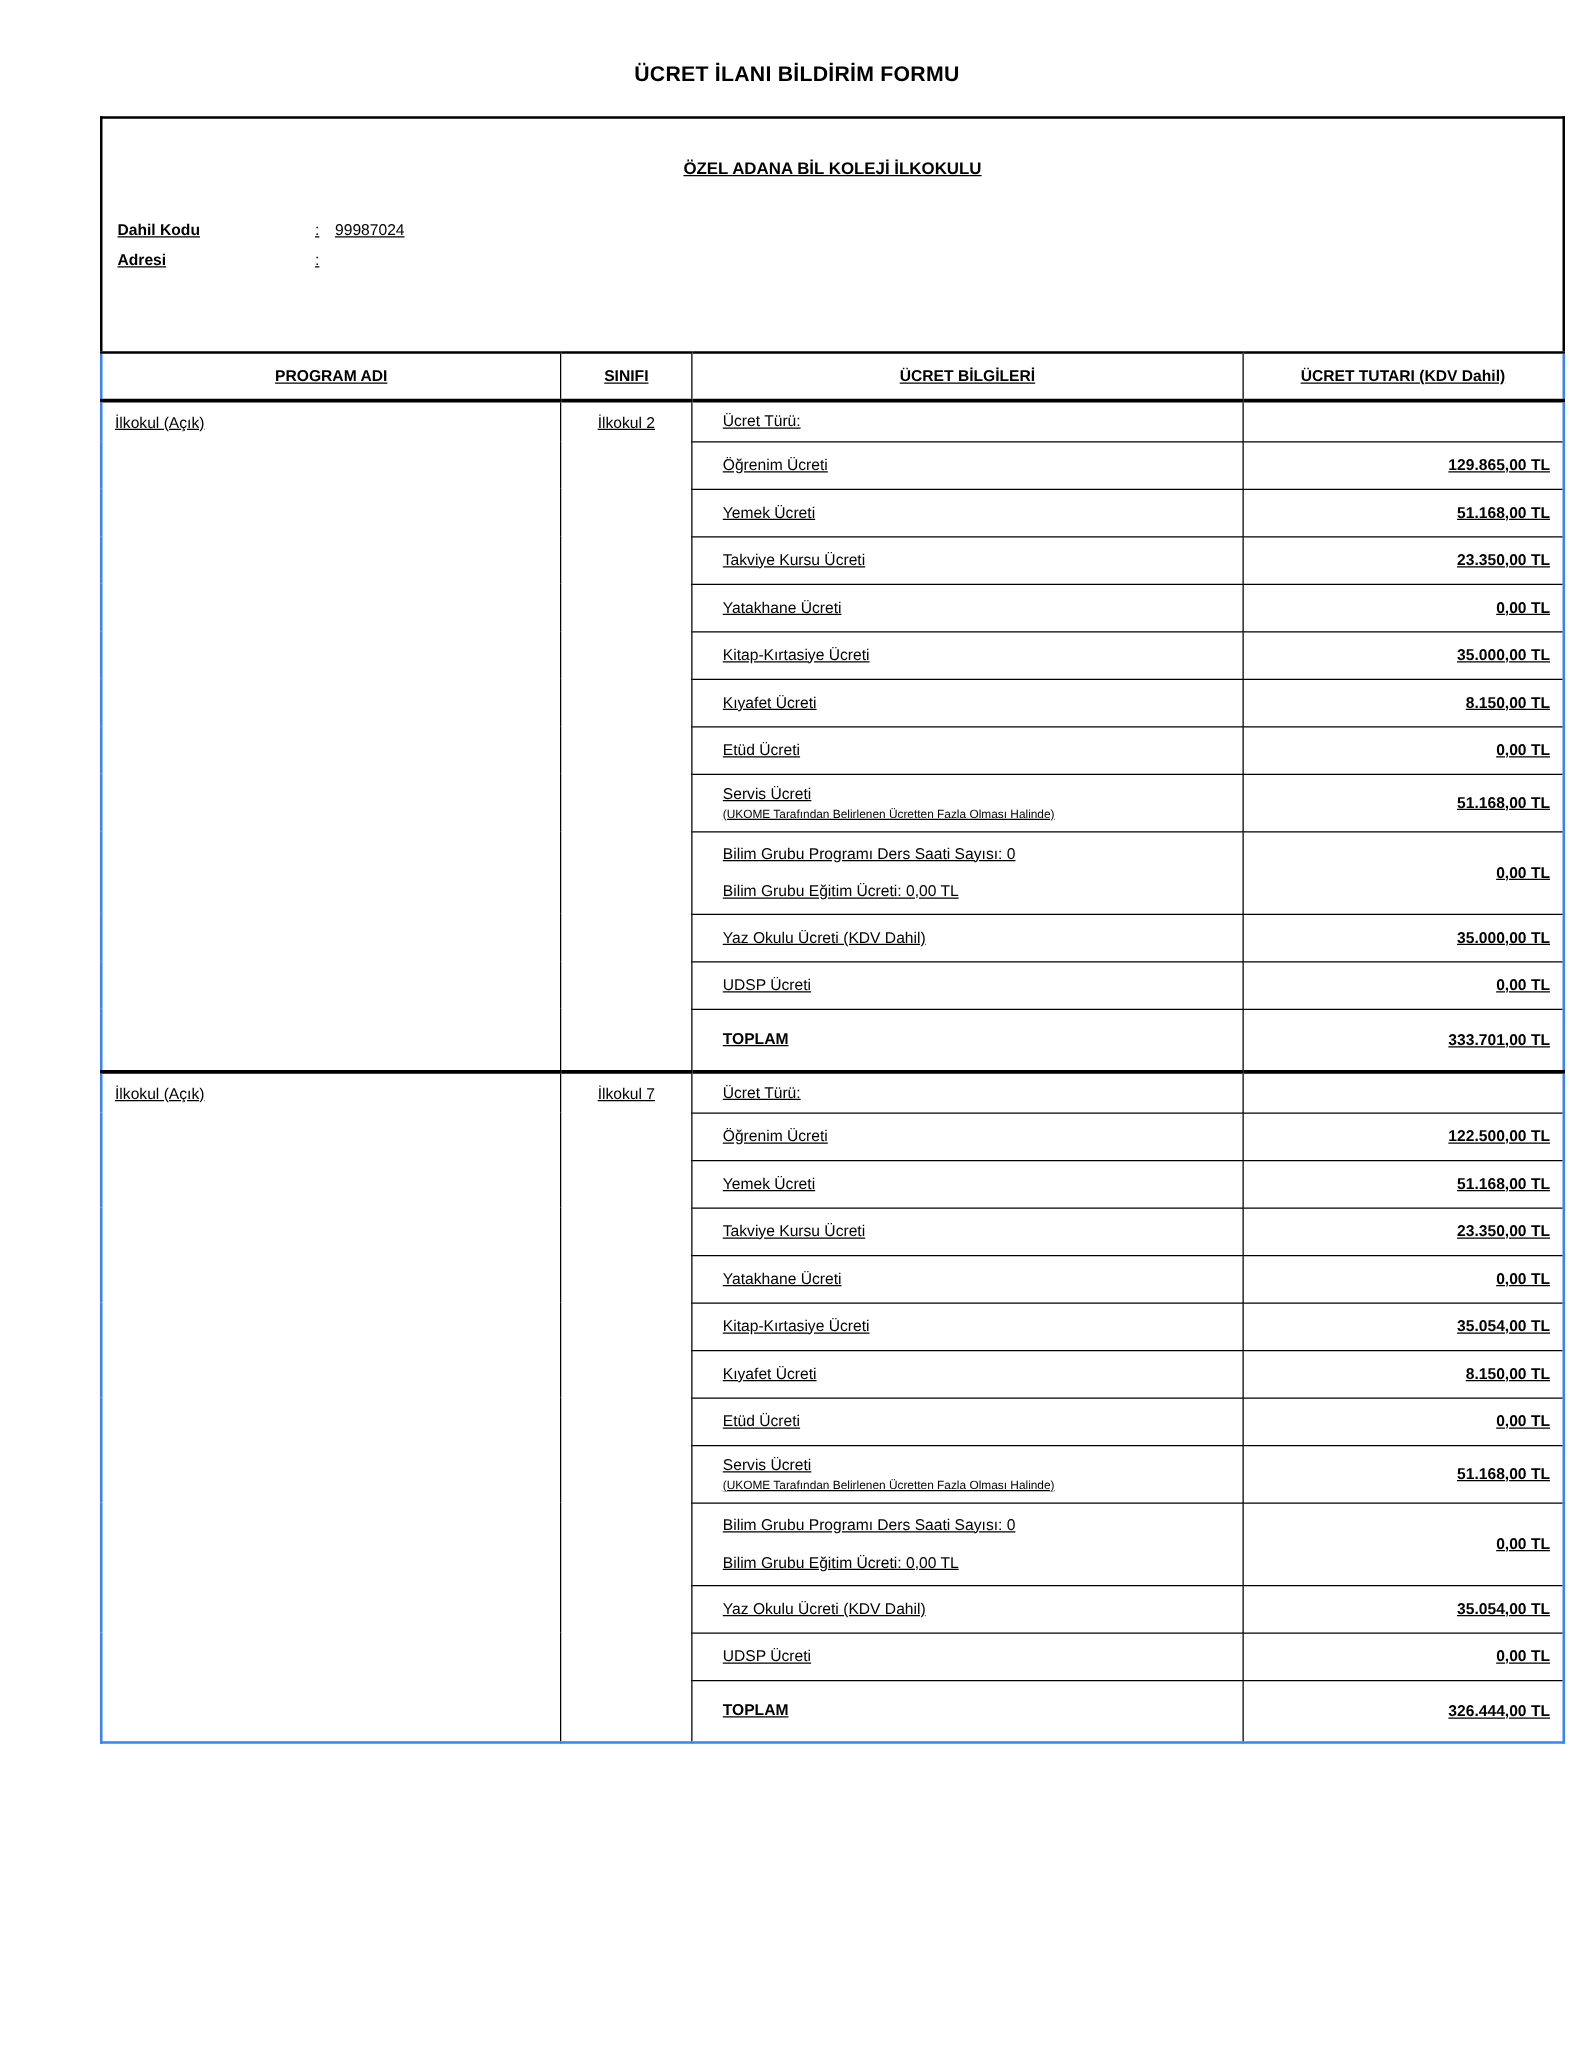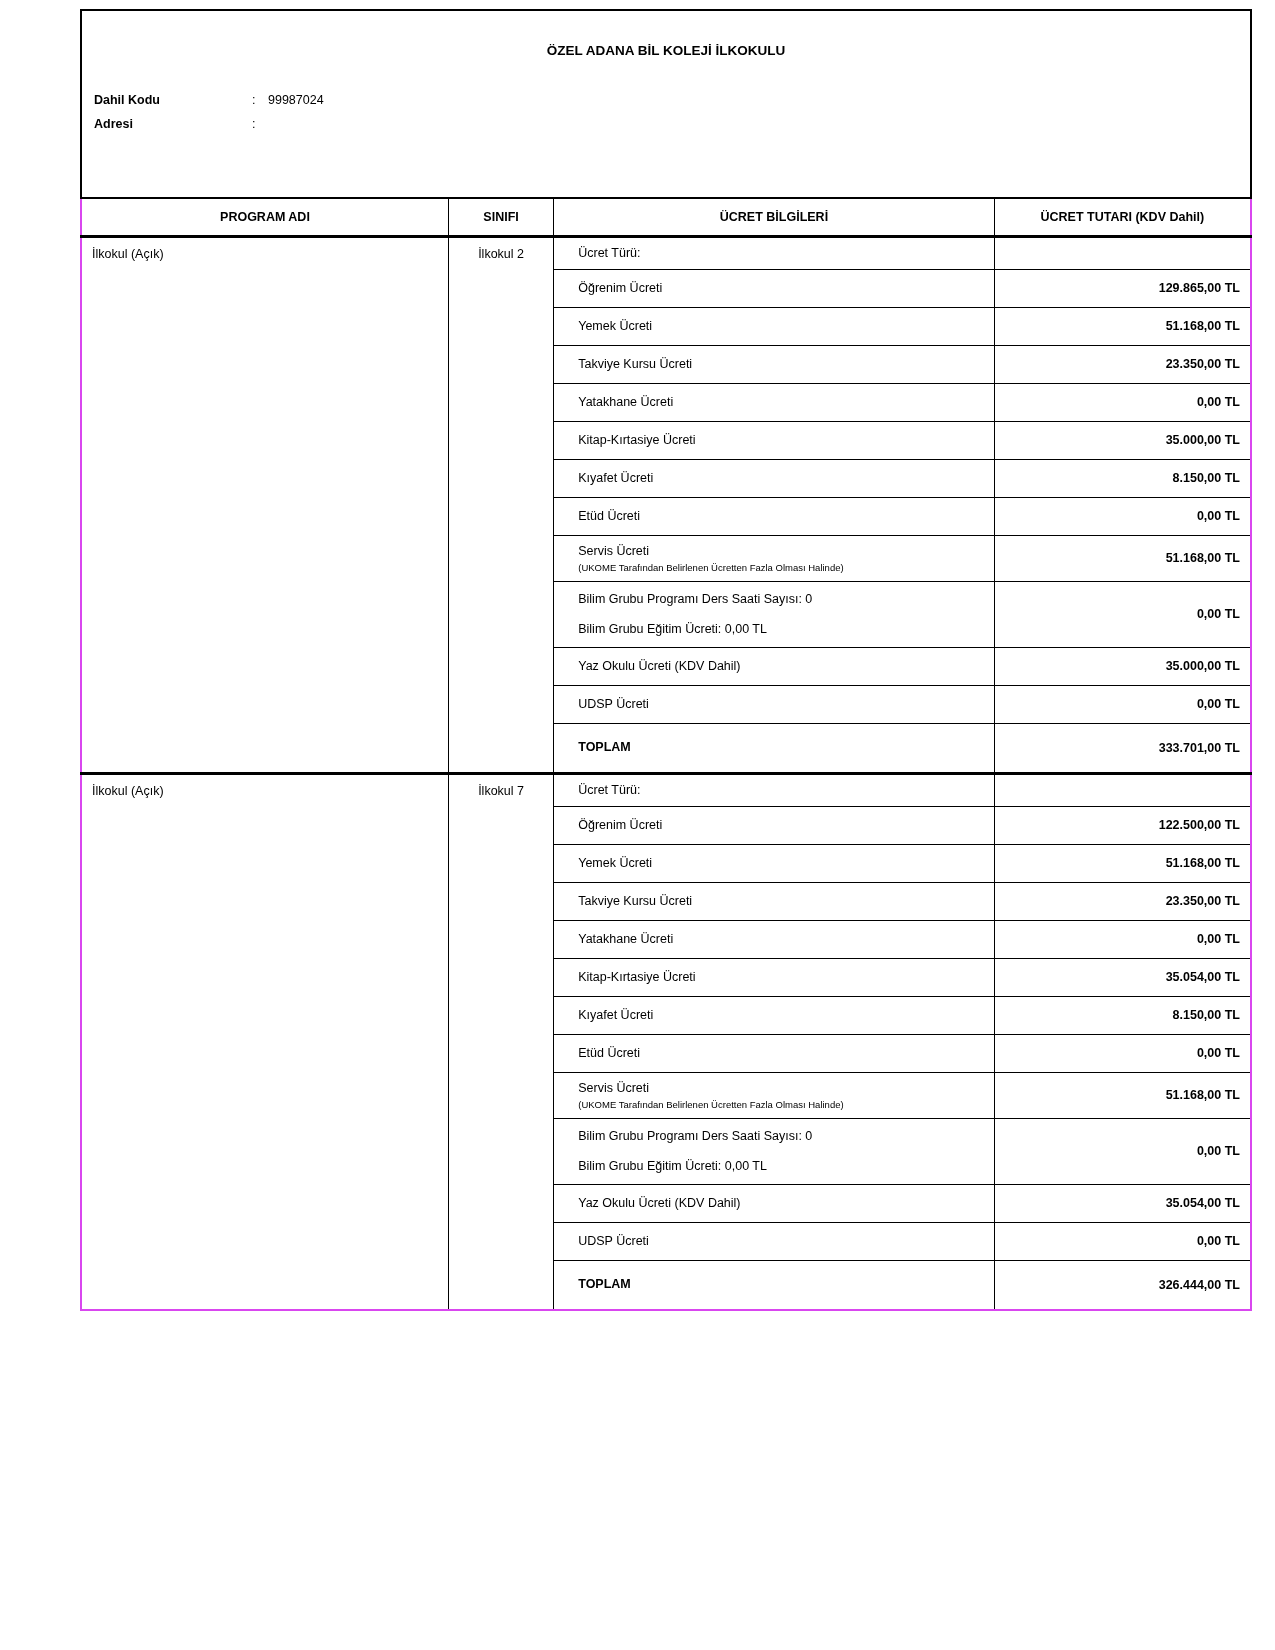--- a/index.html
+++ b/index.html
@@ -15,22 +15,23 @@
   .doc-title {
     padding-top:50px;
     text-align:center;
     font-size:17px;
     font-weight:bold;
     letter-spacing:0.2px;
   }
 
   .outer {
     margin-left:80px;
-    margin-top:9px;
+    margin-top:23px;
     width:1172px;
+    text-decoration:underline;
   }
 
   .box-header {
     border:2px solid #000;
     border-bottom:none;
     height:188px;
     padding:32px 12px 0 12px;
   }
   .school-name, .subtitle {
     text-align:center;
@@ -39,21 +40,21 @@
   }
   .subtitle { margin-top:14px; }
   .fields { margin-top:34px; }
   .field-row { display:flex; font-size:12.5px; margin-bottom:8px; line-height:16px; }
   .field-label { width:158px; font-weight:bold; }
   .field-colon { width:16px; text-align:left; }
   .field-value { flex:1; }
 
   table.fee-table {
     width:100%;
-    border:2px solid #d946ef;
+    border:2px solid #3b82f6;
     border-collapse:collapse;
     table-layout:fixed;
   }
   .fee-table th, .fee-table td {
     border:1px solid #000;
   }
   .fee-table thead th {
     border-top:2px solid #000;
     border-bottom:2px solid #000;
     height:38px;
@@ -88,20 +89,21 @@
   tr.r-servis { height:46px; }
   tr.r-bilim  { height:66px; }
   tr.r-total  { height:50px; }
   tr.r-total .cell-label { font-weight:bold; }
 </style>
 </head>
 <body>
 
 <div class="page">
 
+  <div class="doc-title">ÜCRET İLANI BİLDİRİM FORMU</div>
 
   <div class="outer">
 
     <div class="box-header">
       <div class="school-name">ÖZEL ADANA BİL KOLEJİ İLKOKULU</div>
       <div class="fields">
         <div class="field-row">
           <span class="field-label">Dahil Kodu</span>
           <span class="field-colon">:</span>
           <span class="field-value">99987024</span>

